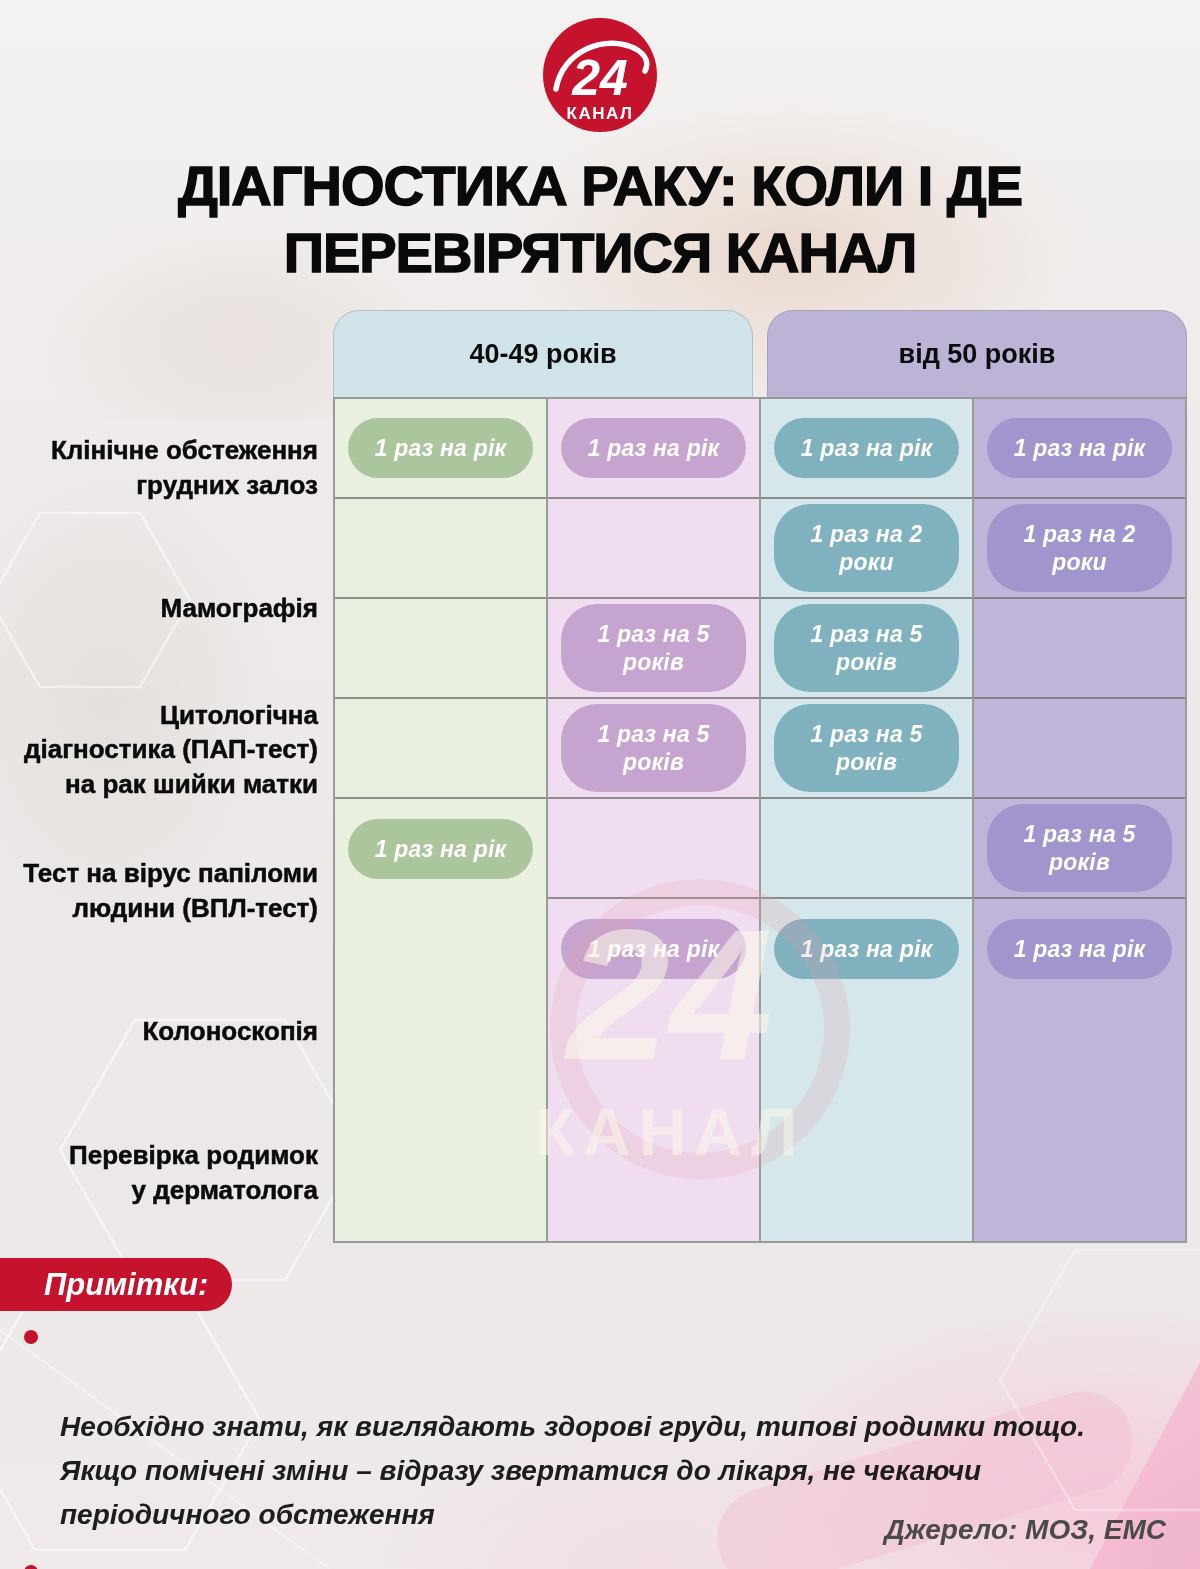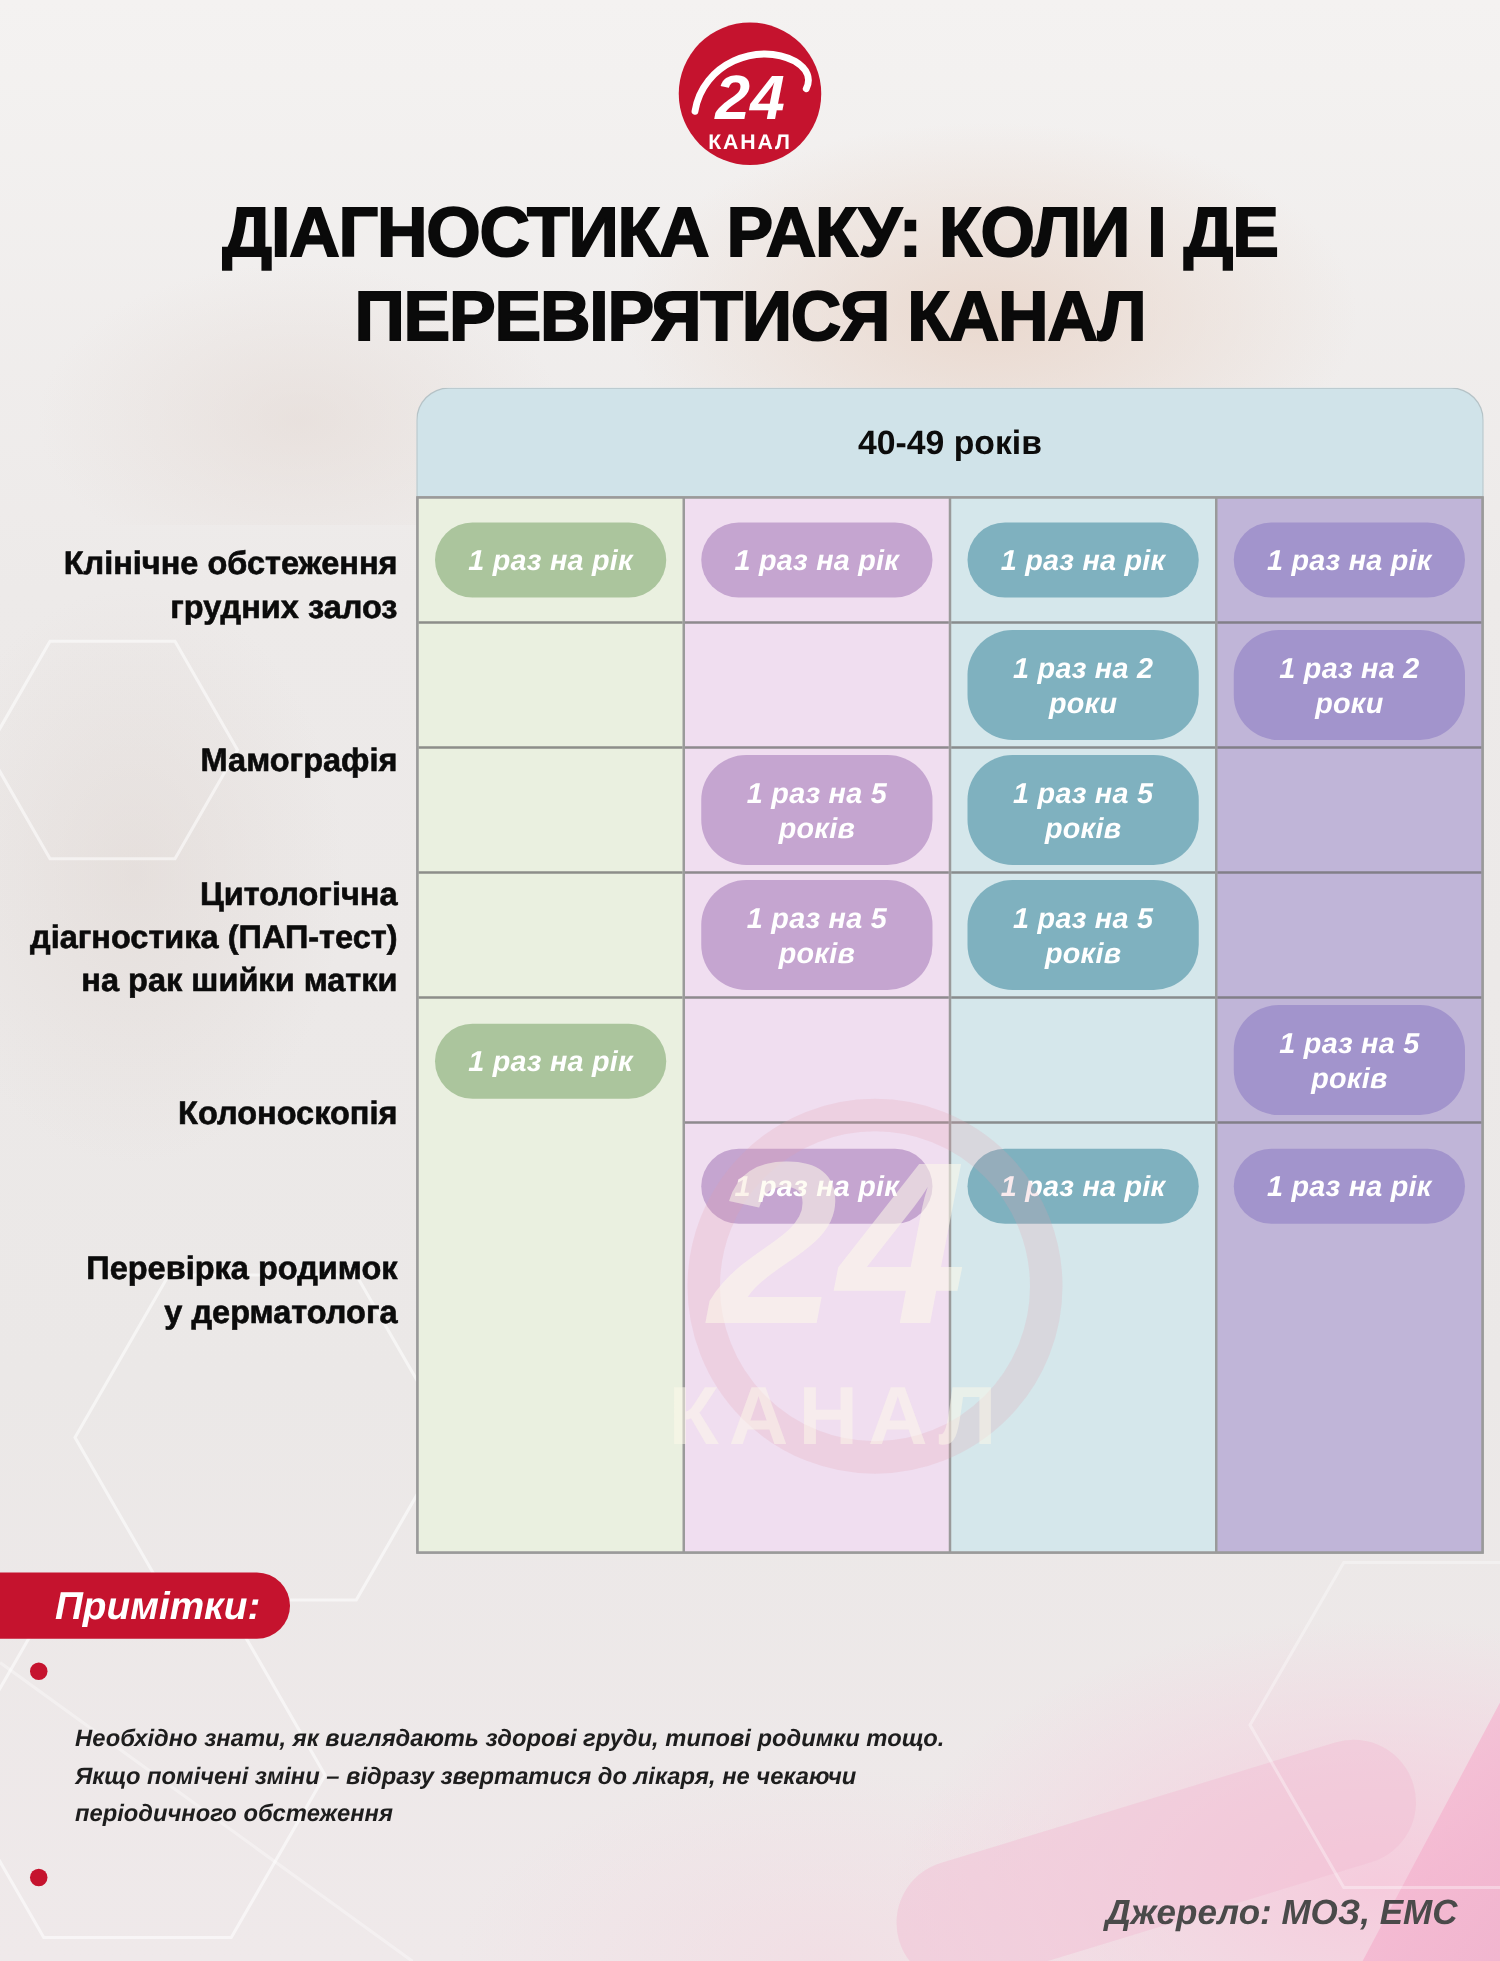--- a/index.html
+++ b/index.html
@@ -73,21 +73,21 @@
   .rlabels{left:0;top:397px;width:326px;}
   .rlabel{height:141px;box-sizing:border-box;display:flex;align-items:center;justify-content:flex-end;
     text-align:right;padding-right:8px;font-size:26px;font-weight:700;color:#0b0b0b;
     line-height:1.32;white-space:pre-line;-webkit-text-stroke:.5px #0b0b0b;}
   
   .notes-head{left:0;top:1258px;height:53px;width:232px;background:var(--brand-red);
     border-radius:0 27px 27px 0;display:flex;align-items:center;box-sizing:border-box;padding-left:44px;
     color:#fff;font-size:31px;font-weight:700;font-style:italic;}
   .notes{left:24px;top:1318px;width:1155px;}
   .note{position:relative;padding-left:36px;margin-bottom:17px;
-    font-size:19px;font-style:italic;font-weight:700;color:#1d1d1d;line-height:1.56;white-space:pre-line;}
+    font-size:28px;font-style:italic;font-weight:700;color:#1d1d1d;line-height:1.56;white-space:pre-line;}
   .note .dot{position:absolute;left:0;top:12px;width:14px;height:14px;border-radius:50%;background:var(--brand-red);}
   .source{right:34px;top:1514px;font-size:28px;font-style:italic;font-weight:700;color:#4a4a4a;}
 </style>
 </head>
 <body>
 
 <div class="abs bg-blob-top"></div>
 <div class="abs bg-blob-left"></div>
 <div class="abs bg-blob-bottom"></div>
 <div class="abs ribbon1"></div>
@@ -109,20 +109,21 @@
   <path d="M16 74 C 22 36, 66 18, 96 34 C 106 40 109 48 105 56" fill="none" stroke="#ffffff" stroke-width="5.5" stroke-linecap="round"></path>
   <text x="60" y="80" text-anchor="middle" font-size="50" font-weight="bold" font-style="italic" fill="#ffffff">24</text>
   <text x="60" y="104" text-anchor="middle" font-size="17" font-weight="bold" letter-spacing="1.5" fill="#ffffff">КАНАЛ</text>
 </svg>
 
 <div class="abs title">ДІАГНОСТИКА РАКУ: КОЛИ І ДЕ
 ПЕРЕВІРЯТИСЯ КАНАЛ</div>
 
 <div class="abs thead">
   <div class="hcell hc3">40-49 років</div>
+  <div class="hcell hc4">від 50 років</div>
 </div>
 
 <div class="abs tbody">
   <div class="watermark">
     <div class="wm-ring"></div>
     <div class="wm-num">24</div>
     <div class="wm-chan">КАНАЛ</div>
   </div>
 
   <div class="strip sc1">
@@ -204,20 +205,22 @@
   </div>
 </div>
 
 <div class="abs rlabels">
   <div class="rlabel">Клінічне обстеження
 грудних залоз</div>
   <div class="rlabel">Мамографія</div>
   <div class="rlabel">Цитологічна
 діагностика (ПАП-тест)
 на рак шийки матки</div>
+  <div class="rlabel">Тест на вірус папіломи
+людини (ВПЛ-тест)</div>
   <div class="rlabel">Колоноскопія</div>
   <div class="rlabel">Перевірка родимок
 у дерматолога</div>
 </div>
 
 <div class="abs notes-head">Примітки:</div>
 <div class="abs notes">
   <div class="note">
     <span class="dot"></span>
     <span>Необхідно знати, як виглядають здорові груди, типові родимки тощо.

